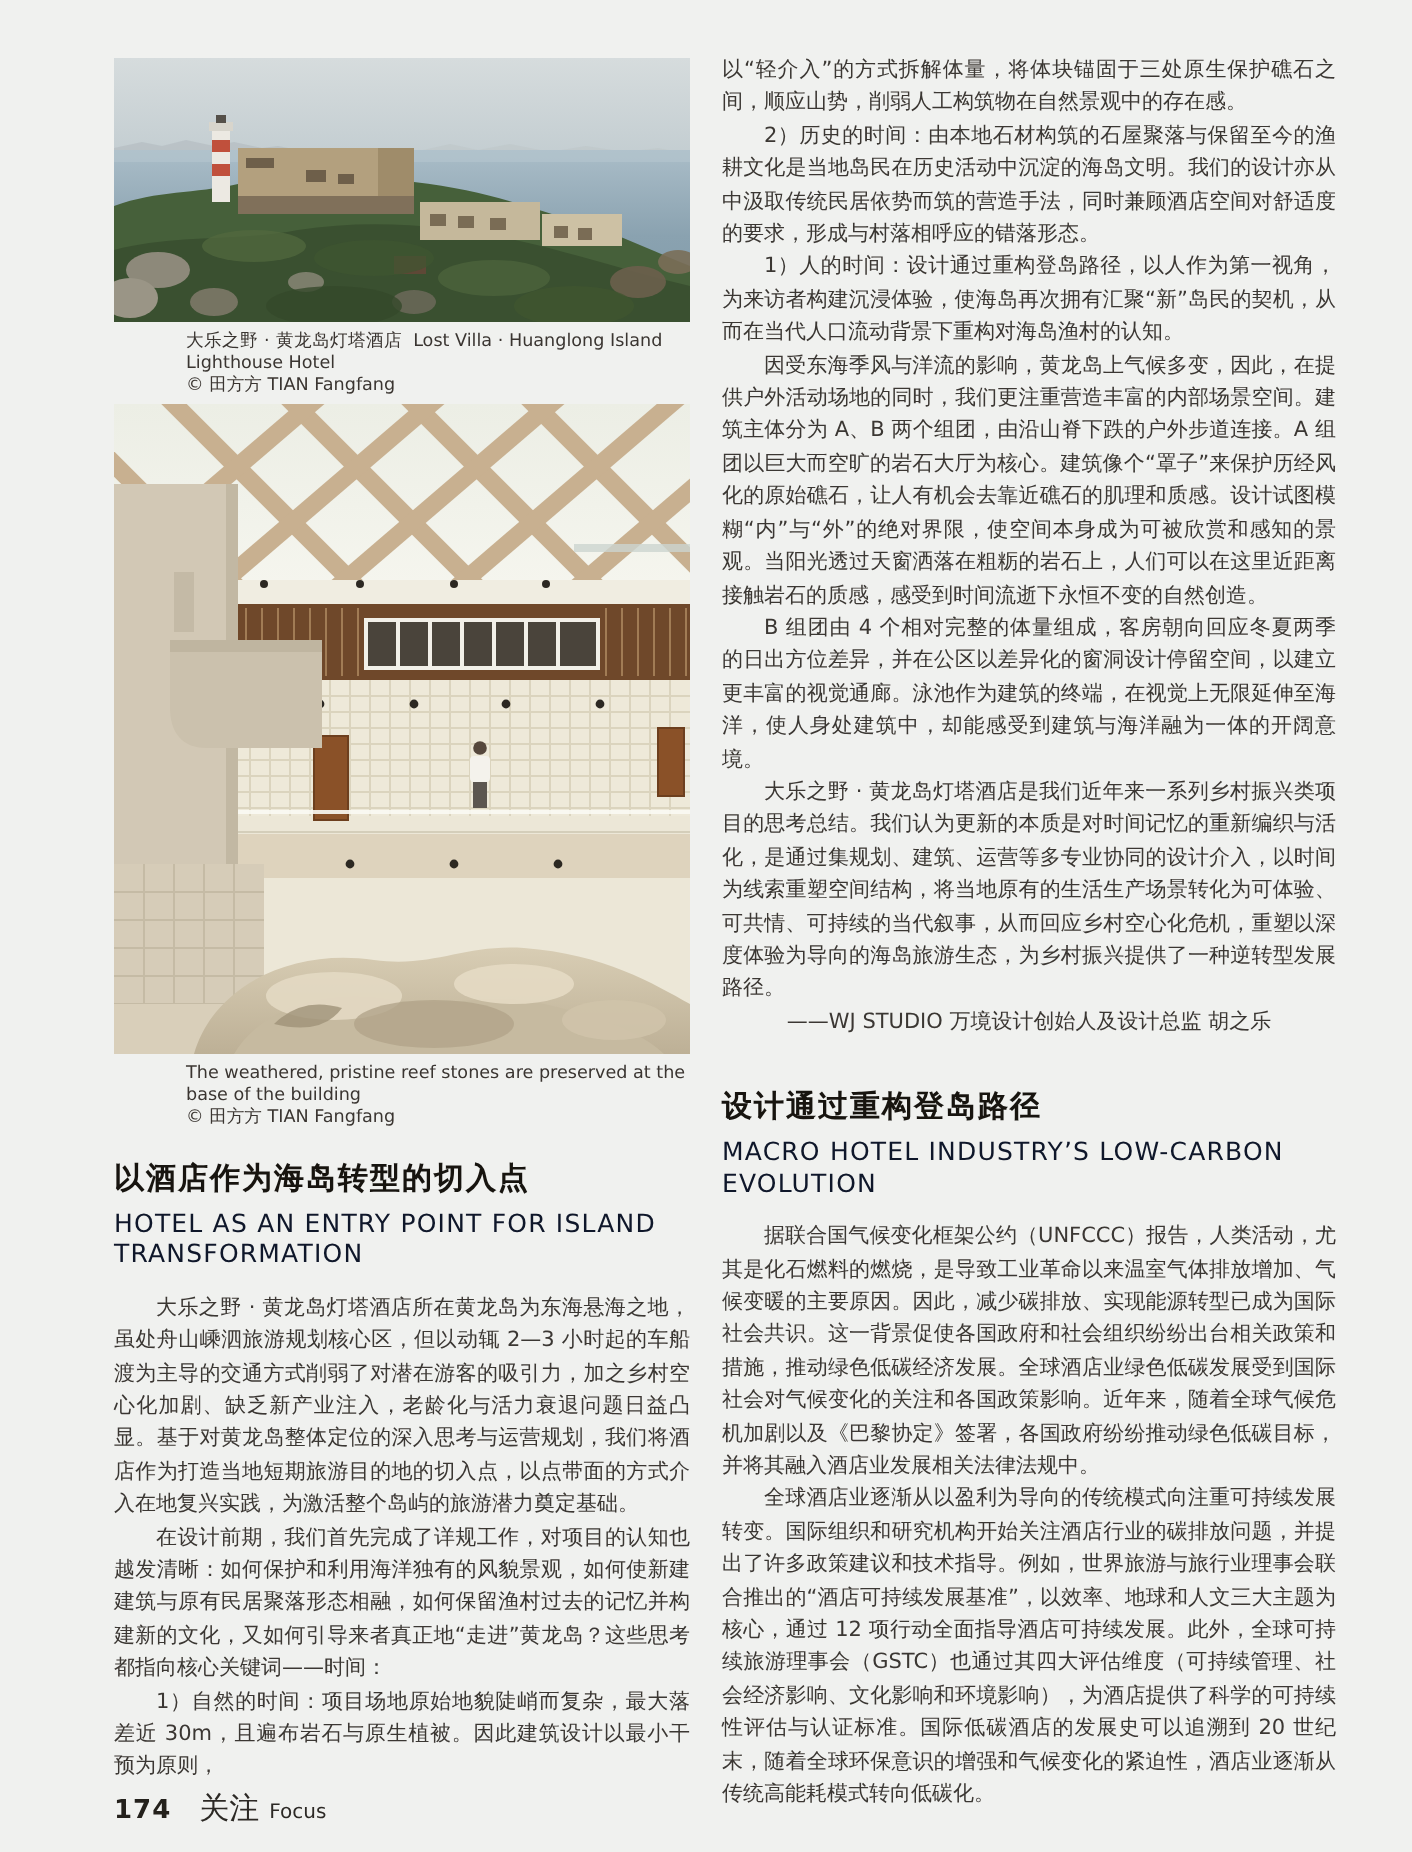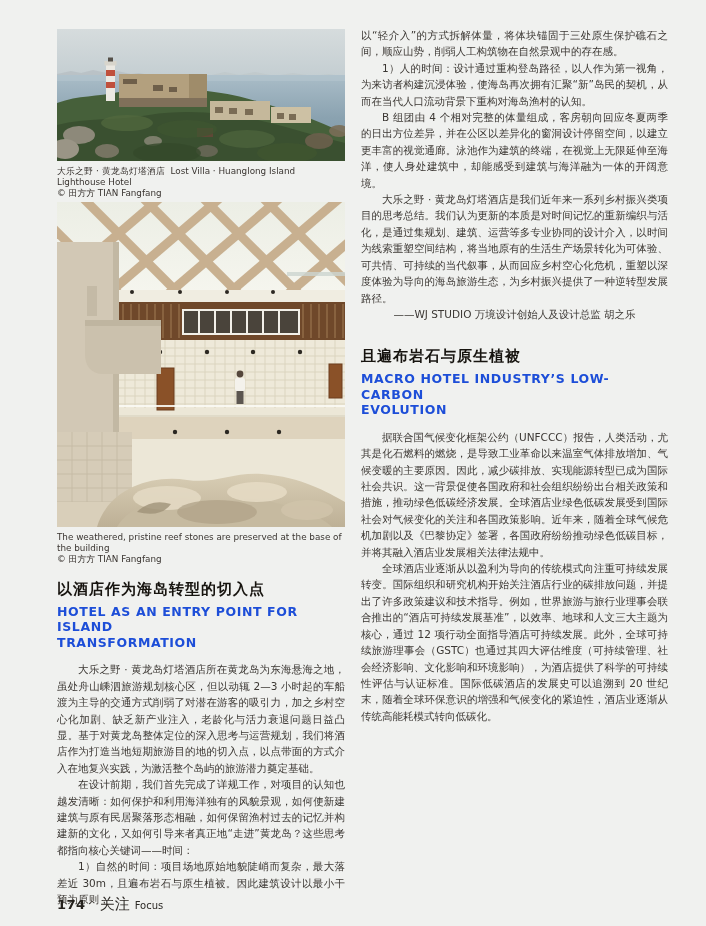--- a/index.html
+++ b/index.html
@@ -6,25 +6,25 @@
   body{
     width:706px;height:926px;background:#f0f1ef;
     font-family:"DejaVu Sans","Liberation Sans",sans-serif;
     color:#3b3733;position:relative;overflow:hidden;
   }
   .page{position:absolute;inset:0;}
   .col-left{position:absolute;left:57px;top:29px;width:288px;}
   .col-right{position:absolute;left:361px;top:27px;width:307px;}
   figure{margin:0;padding:0;}
   .photo{display:block;width:288px;background:#ccc;}
-  .caption{font-size:8.8px;line-height:10.8px;color:#3a3531;margin-top:5px;}
+  .caption{font-size:8.8px;line-height:10.8px;color:#3a3531;margin-top:5px;margin-left:36px;}
   .caption .cn{letter-spacing:0.2px;}
   .photo2-fig{margin-top:4px;}
   .h-cn{font-size:15px;font-weight:bold;color:#17140f;letter-spacing:1px;margin:15px 0 5px;}
-  .h-en{font-size:12.5px;font-weight:bold;color:#1d4ed8;line-height:15.5px;letter-spacing:0.6px;margin:0 0 11px;}
+  .h-en{font-size:12.5px;font-weight:normal;color:#0f172a;line-height:15.5px;letter-spacing:0.6px;margin:0 0 11px;}
   .body-p{font-size:10.5px;line-height:16.4px;text-align:justify;margin:0;color:#3b3733;}
   .indent{text-indent:21px;}
   .attribution{font-size:10.5px;line-height:16.4px;text-align:center;margin:0;color:#3b3733;}
   .h2-cn{margin-top:25px;}
   .sec2-start{margin-top:1px;}
   .footer{position:absolute;left:57px;top:895px;display:flex;align-items:baseline;}
   .footer .pagenum{font-size:13px;font-weight:bold;color:#24211c;letter-spacing:0.5px;}
   .footer .sec-cn{font-size:15px;color:#2c2925;margin-left:14px;}
   .footer .sec-en{font-size:10px;color:#2c2925;margin-left:5px;}
 </style>
@@ -263,28 +263,30 @@
       </h2>
       <p class="body-p indent">大乐之野 · 黄龙岛灯塔酒店所在黄龙岛为东海悬海之地，虽处舟山嵊泗旅游规划核心区，但以动辄 2—3 小时起的车船渡为主导的交通方式削弱了对潜在游客的吸引力，加之乡村空心化加剧、缺乏新产业注入，老龄化与活力衰退问题日益凸显。基于对黄龙岛整体定位的深入思考与运营规划，我们将酒店作为打造当地短期旅游目的地的切入点，以点带面的方式介入在地复兴实践，为激活整个岛屿的旅游潜力奠定基础。</p>
       <p class="body-p indent">在设计前期，我们首先完成了详规工作，对项目的认知也越发清晰：如何保护和利用海洋独有的风貌景观，如何使新建建筑与原有民居聚落形态相融，如何保留渔村过去的记忆并构建新的文化，又如何引导来者真正地“走进”黄龙岛？这些思考都指向核心关键词——时间：</p>
       <p class="body-p indent">1）自然的时间：项目场地原始地貌陡峭而复杂，最大落差近 30m，且遍布岩石与原生植被。因此建筑设计以最小干预为原则，</p>
     </section>
   </div>
 
   <div class="col-right">
     <section>
       <p class="body-p">以“轻介入”的方式拆解体量，将体块锚固于三处原生保护礁石之间，顺应山势，削弱人工构筑物在自然景观中的存在感。</p>
+      <p class="body-p indent">2）历史的时间：由本地石材构筑的石屋聚落与保留至今的渔耕文化是当地岛民在历史活动中沉淀的海岛文明。我们的设计亦从中汲取传统民居依势而筑的营造手法，同时兼顾酒店空间对舒适度的要求，形成与村落相呼应的错落形态。</p>
       <p class="body-p indent">1）人的时间：设计通过重构登岛路径，以人作为第一视角，为来访者构建沉浸体验，使海岛再次拥有汇聚“新”岛民的契机，从而在当代人口流动背景下重构对海岛渔村的认知。</p>
+      <p class="body-p indent">因受东海季风与洋流的影响，黄龙岛上气候多变，因此，在提供户外活动场地的同时，我们更注重营造丰富的内部场景空间。建筑主体分为 A、B 两个组团，由沿山脊下跌的户外步道连接。A 组团以巨大而空旷的岩石大厅为核心。建筑像个“罩子”来保护历经风化的原始礁石，让人有机会去靠近礁石的肌理和质感。设计试图模糊“内”与“外”的绝对界限，使空间本身成为可被欣赏和感知的景观。当阳光透过天窗洒落在粗粝的岩石上，人们可以在这里近距离接触岩石的质感，感受到时间流逝下永恒不变的自然创造。</p>
       <p class="body-p indent">B 组团由 4 个相对完整的体量组成，客房朝向回应冬夏两季的日出方位差异，并在公区以差异化的窗洞设计停留空间，以建立更丰富的视觉通廊。泳池作为建筑的终端，在视觉上无限延伸至海洋，使人身处建筑中，却能感受到建筑与海洋融为一体的开阔意境。</p>
       <p class="body-p indent">大乐之野 · 黄龙岛灯塔酒店是我们近年来一系列乡村振兴类项目的思考总结。我们认为更新的本质是对时间记忆的重新编织与活化，是通过集规划、建筑、运营等多专业协同的设计介入，以时间为线索重塑空间结构，将当地原有的生活生产场景转化为可体验、可共情、可持续的当代叙事，从而回应乡村空心化危机，重塑以深度体验为导向的海岛旅游生态，为乡村振兴提供了一种逆转型发展路径。</p>
       <p class="attribution">——WJ STUDIO 万境设计创始人及设计总监 胡之乐</p>
     </section>
 
     <section>
-      <h1 class="h-cn h2-cn">且遍布岩石与原生植被</h1>
+      <h1 class="h-cn h2-cn">设计通过重构登岛路径</h1>
       <h2 class="h-en">
         <span>MACRO HOTEL INDUSTRY’S LOW-CARBON</span><br>
         <span>EVOLUTION</span>
       </h2>
       <p class="body-p indent sec2-start">据联合国气候变化框架公约（UNFCCC）报告，人类活动，尤其是化石燃料的燃烧，是导致工业革命以来温室气体排放增加、气候变暖的主要原因。因此，减少碳排放、实现能源转型已成为国际社会共识。这一背景促使各国政府和社会组织纷纷出台相关政策和措施，推动绿色低碳经济发展。全球酒店业绿色低碳发展受到国际社会对气候变化的关注和各国政策影响。近年来，随着全球气候危机加剧以及《巴黎协定》签署，各国政府纷纷推动绿色低碳目标，并将其融入酒店业发展相关法律法规中。</p>
       <p class="body-p indent">全球酒店业逐渐从以盈利为导向的传统模式向注重可持续发展转变。国际组织和研究机构开始关注酒店行业的碳排放问题，并提出了许多政策建议和技术指导。例如，世界旅游与旅行业理事会联合推出的“酒店可持续发展基准”，以效率、地球和人文三大主题为核心，通过 12 项行动全面指导酒店可持续发展。此外，全球可持续旅游理事会（GSTC）也通过其四大评估维度（可持续管理、社会经济影响、文化影响和环境影响），为酒店提供了科学的可持续性评估与认证标准。国际低碳酒店的发展史可以追溯到 20 世纪末，随着全球环保意识的增强和气候变化的紧迫性，酒店业逐渐从传统高能耗模式转向低碳化。</p>
     </section>
   </div>
 
   <div class="footer">

